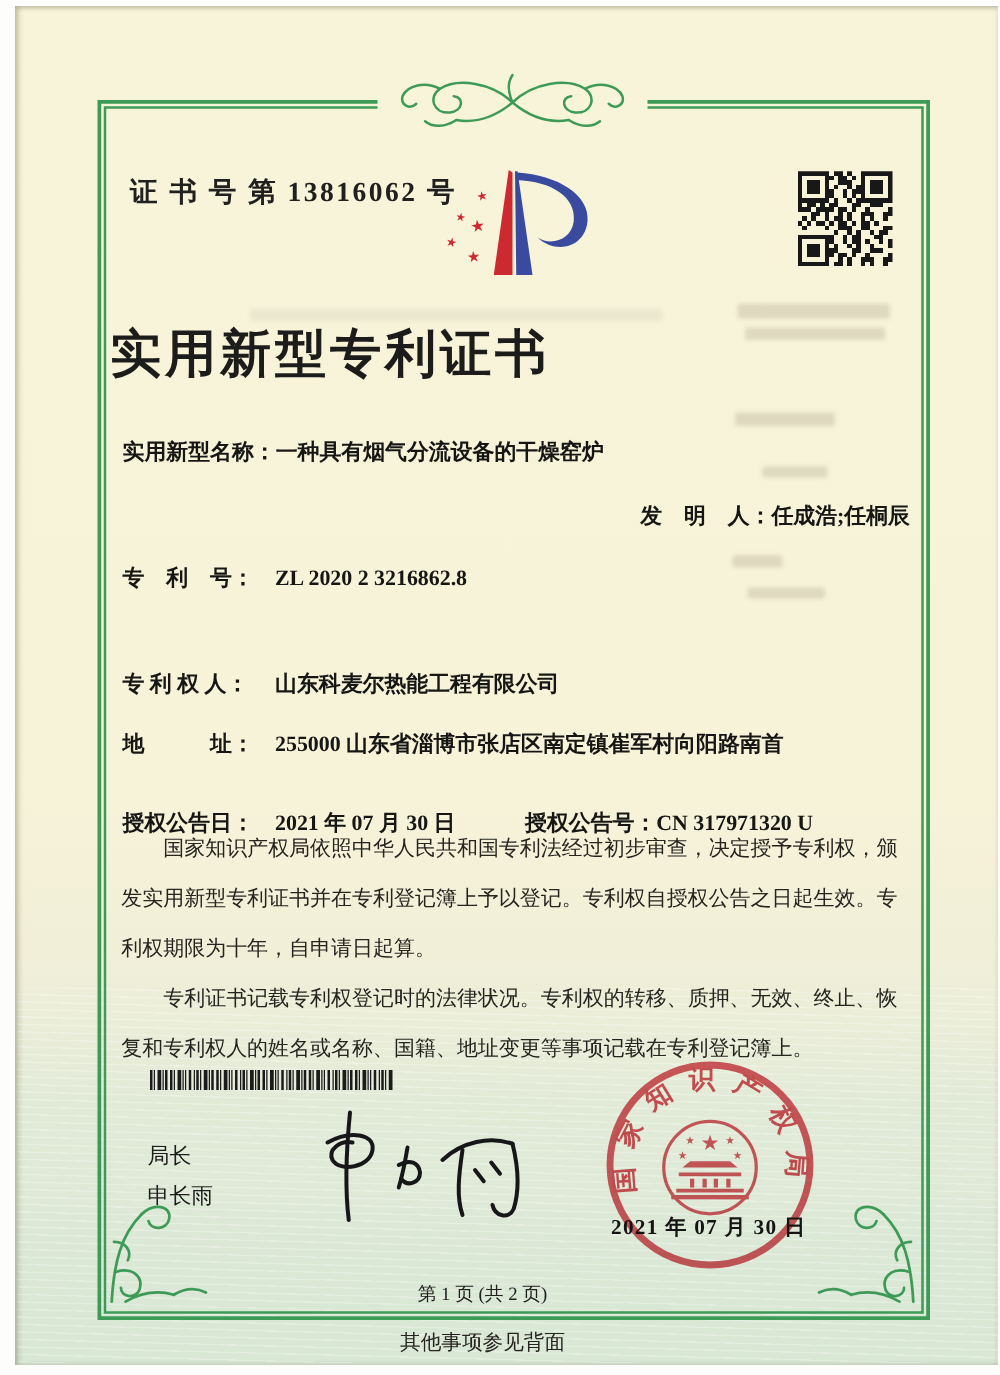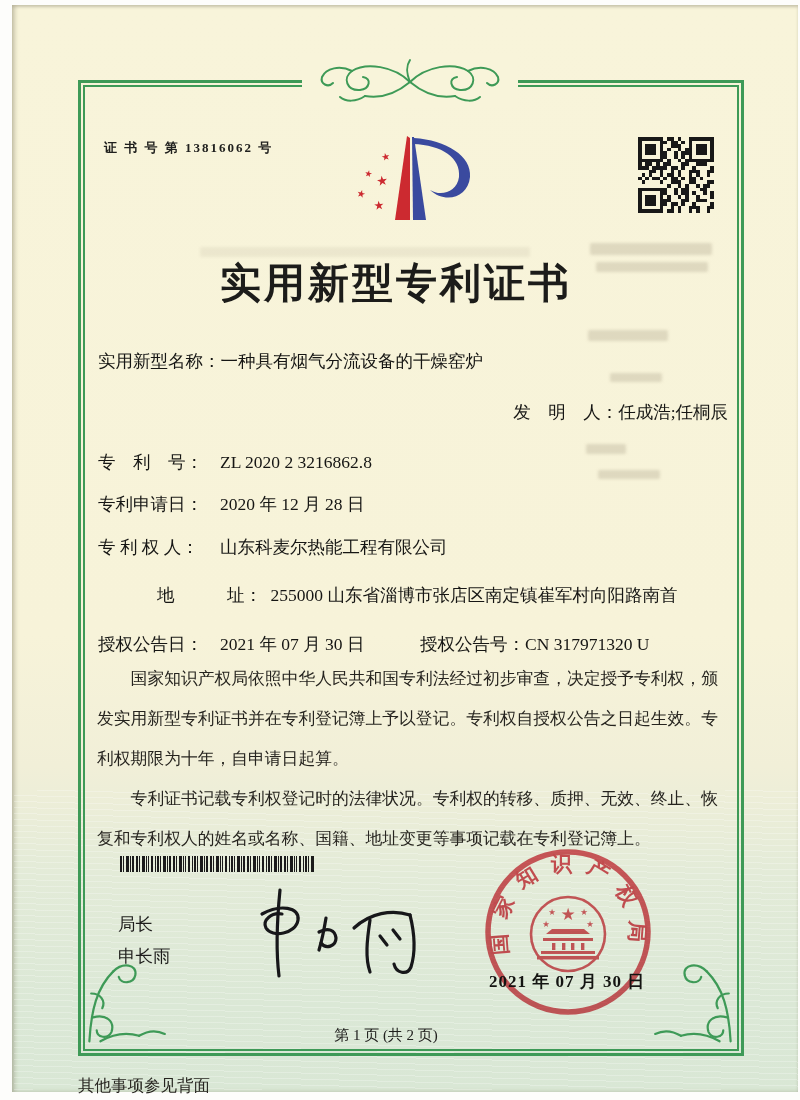--- a/index.html
+++ b/index.html
@@ -6,33 +6,33 @@
   #scan{position:relative;width:800px;height:1100px;background:#fdfdfb;overflow:hidden;
         font-family:"Liberation Serif","DejaVu Serif",serif;}
   #paper{position:absolute;left:12px;top:5px;width:786px;height:1087px;
          background:linear-gradient(180deg,#f8f4da 0%,#f7f3d9 58%,#f1efd8 70%,#e3ebd8 80%,#dbe8d6 92%,#d9e7d5 100%);
          box-shadow:inset 3px 0 4px rgba(120,115,90,.35), inset 0 2px 3px rgba(120,115,90,.25);}
   #guilloche{position:absolute;left:14px;top:790px;width:784px;height:300px;opacity:.5;
          background:repeating-linear-gradient(1.5deg,rgba(255,255,255,.5) 0 1px,transparent 1px 6px);}
   #frame{position:absolute;left:78px;top:80px;width:660px;height:970px;border:3px solid #3e9a57;}
   #frame .inner{position:absolute;left:2px;top:2px;right:2px;bottom:2px;border:2px solid #3e9a57;}
   .abs{position:absolute;}
-  .cert-no{left:104px;top:139px;font-size:13px;letter-spacing:2px;color:#20201e;font-weight:600;}
-  .title{left:88px;top:256px;width:616px;text-align:center;font-size:41px;letter-spacing:3px;
+  .cert-no{left:104px;top:139px;font-size:22px;letter-spacing:2px;color:#20201e;font-weight:600;}
+  .title{left:88px;top:256px;width:616px;font-size:41px;letter-spacing:3px;
          font-weight:600;color:#1c1c1a;}
-  .field-row{left:98px;width:630px;font-size:17.5px;color:#161614;font-weight:400;white-space:nowrap;}
+  .field-row{left:98px;width:630px;font-size:17.5px;color:#161614;font-weight:700;white-space:nowrap;}
   .field-label{display:inline-block;min-width:122px;}
   .field-pair2{position:absolute;left:322px;top:0;}
   .paras{left:97px;top:659px;width:622px;font-size:16.8px;line-height:40px;color:#26241f;}
   .paras p{margin:0;text-indent:2em;}
   .director{left:118px;font-size:17.5px;color:#1d1d1b;font-family:"Liberation Sans","DejaVu Sans",sans-serif;}
   .seal-date{left:488px;top:970px;width:158px;text-align:center;font-size:17px;letter-spacing:1px;
              color:#141412;z-index:6;font-weight:600;}
   .footer-page{left:78px;top:1026px;width:616px;text-align:center;font-size:15px;color:#20201e;}
-  .back-note{left:78px;top:1063px;width:616px;text-align:left;font-size:16.5px;color:#26241f;margin-top:12px;}
+  .back-note{left:78px;top:1063px;width:616px;text-align:center;font-size:16.5px;color:#26241f;}
   .bleed{position:absolute;background:rgba(150,140,115,.26);filter:blur(1.5px);border-radius:2px;}
   svg{display:block;}
   .seal-wrap{left:478px;top:842px;width:180px;height:180px;z-index:5;mix-blend-mode:multiply;opacity:.93;}
   .orn-top{left:302px;top:56px;width:216px;height:52px;background:#f8f4da;z-index:2;}
   .corner{width:92px;height:94px;z-index:2;}
   .qr{left:638px;top:137px;width:76px;height:76px;}
   .barcode{left:120px;top:856px;width:196px;height:16px;}
   .logo{left:348px;top:128px;width:130px;height:100px;}
   .sig{left:222px;top:880px;width:210px;height:100px;}
 </style>
@@ -242,30 +242,27 @@
 
   <div class="abs field-row" style="top:349px;">
     <span class="field-label">实用新型名称：</span><span>一种具有烟气分流设备的干燥窑炉</span>
   </div>
   <div class="abs field-row" style="top:400px;text-align:right;">
     <span class="field-label">发　明　人：</span><span>任成浩;任桐辰</span>
   </div>
   <div class="abs field-row" style="top:450px;">
     <span class="field-label">专　利　号：</span><span>ZL 2020 2 3216862.8</span>
   </div>
-  <div class="abs field-row" style="top:492px;">
-    <span class="field-label">专利申请日：</span><span>2020 年 12 月 28 日</span>
-  </div>
   <div class="abs field-row" style="top:535px;">
     <span class="field-label">专 利 权 人：</span><span>山东科麦尔热能工程有限公司</span>
   </div>
-  <div class="abs field-row" style="top:583px;text-align:center;">
+  <div class="abs field-row" style="top:583px;">
     <span class="field-label">地　　　址：</span><span>255000 山东省淄博市张店区南定镇崔军村向阳路南首</span>
   </div>
-  <div class="abs field-row" style="top:632px;">
+  <div class="abs field-row" style="top:646px;">
     <span class="field-label">授权公告日：</span><span>2021 年 07 月 30 日</span>
     <span class="field-pair2">
       <span>授权公告号：</span><span>CN 317971320 U</span>
     </span>
   </div>
 
   <div class="abs paras">
     <p>国家知识产权局依照中华人民共和国专利法经过初步审查，决定授予专利权，颁发实用新型专利证书并在专利登记簿上予以登记。专利权自授权公告之日起生效。专利权期限为十年，自申请日起算。</p>
     <p>专利证书记载专利权登记时的法律状况。专利权的转移、质押、无效、终止、恢复和专利权人的姓名或名称、国籍、地址变更等事项记载在专利登记簿上。</p>
   </div>

